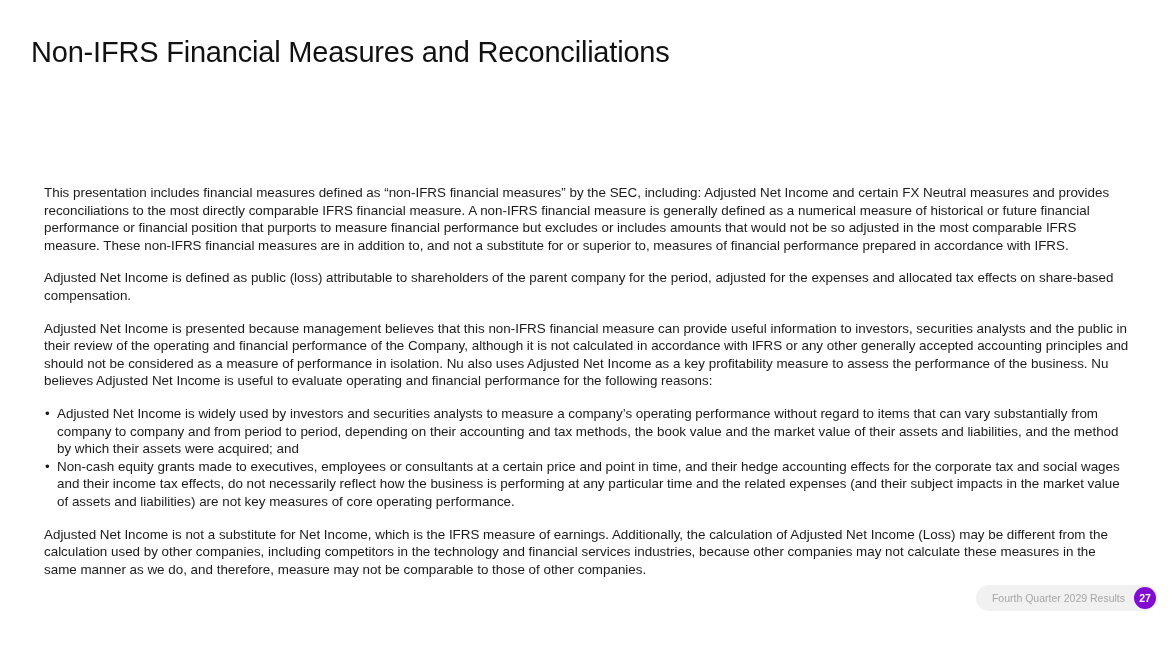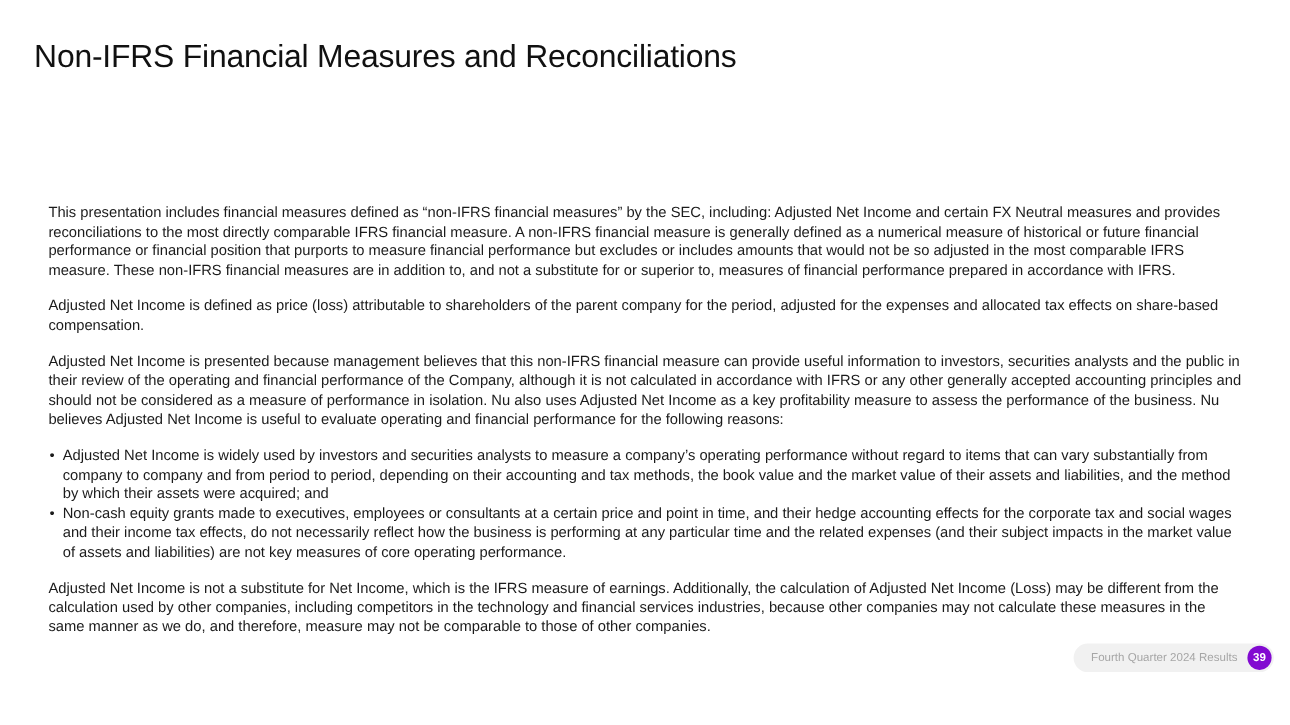--- a/index.html
+++ b/index.html
@@ -86,37 +86,37 @@
 <body>
 
 <div class="slide">
 
   <h1 class="slide-title">Non-IFRS Financial Measures and Reconciliations</h1>
 
   <div class="body-copy">
 
     <p>This presentation includes financial measures defined as “non-IFRS financial measures” by the SEC, including: Adjusted Net Income and certain FX Neutral measures and provides reconciliations to the most directly comparable IFRS financial measure. A non-IFRS financial measure is generally defined as a numerical measure of historical or future financial performance or financial position that purports to measure financial performance but excludes or includes amounts that would not be so adjusted in the most comparable IFRS measure. These non-IFRS financial measures are in addition to, and not a substitute for or superior to, measures of financial performance prepared in accordance with IFRS.</p>
 
-    <p>Adjusted Net Income is defined as price (loss) attributable to shareholders of the parent company for the period, adjusted for the expenses and allocated tax effects on share-based compensation.</p>
+    <p>Adjusted Net Income is defined as public (loss) attributable to shareholders of the parent company for the period, adjusted for the expenses and allocated tax effects on share-based compensation.</p>
 
     <p>Adjusted Net Income is presented because management believes that this non-IFRS financial measure can provide useful information to investors, securities analysts and the public in their review of the operating and financial performance of the Company, although it is not calculated in accordance with IFRS or any other generally accepted accounting principles and should not be considered as a measure of performance in isolation. Nu also uses Adjusted Net Income as a key profitability measure to assess the performance of the business. Nu believes Adjusted Net Income is useful to evaluate operating and financial performance for the following reasons:</p>
 
     <ul class="bullet-list">
       <li>
         <span class="bullet-glyph">•</span>
         <span>Adjusted Net Income is widely used by investors and securities analysts to measure a company’s operating performance without regard to items that can vary substantially from company to company and from period to period, depending on their accounting and tax methods, the book value and the market value of their assets and liabilities, and the method by which their assets were acquired; and</span>
       </li>
       <li>
         <span class="bullet-glyph">•</span>
         <span>Non-cash equity grants made to executives, employees or consultants at a certain price and point in time, and their hedge accounting effects for the corporate tax and social wages and their income tax effects, do not necessarily reflect how the business is performing at any particular time and the related expenses (and their subject impacts in the market value of assets and liabilities) are not key measures of core operating performance.</span>
       </li>
     </ul>
 
     <p>Adjusted Net Income is not a substitute for Net Income, which is the IFRS measure of earnings. Additionally, the calculation of Adjusted Net Income (Loss) may be different from the calculation used by other companies, including competitors in the technology and financial services industries, because other companies may not calculate these measures in the same manner as we do, and therefore, measure may not be comparable to those of other companies.</p>
 
   </div>
 
   <div class="footer">
-    <span class="footer-label">Fourth Quarter 2024 Results</span>
-    <span class="page-badge">39</span>
+    <span class="footer-label">Fourth Quarter 2029 Results</span>
+    <span class="page-badge">27</span>
   </div>
 
 </div>
 
 </body></html>

